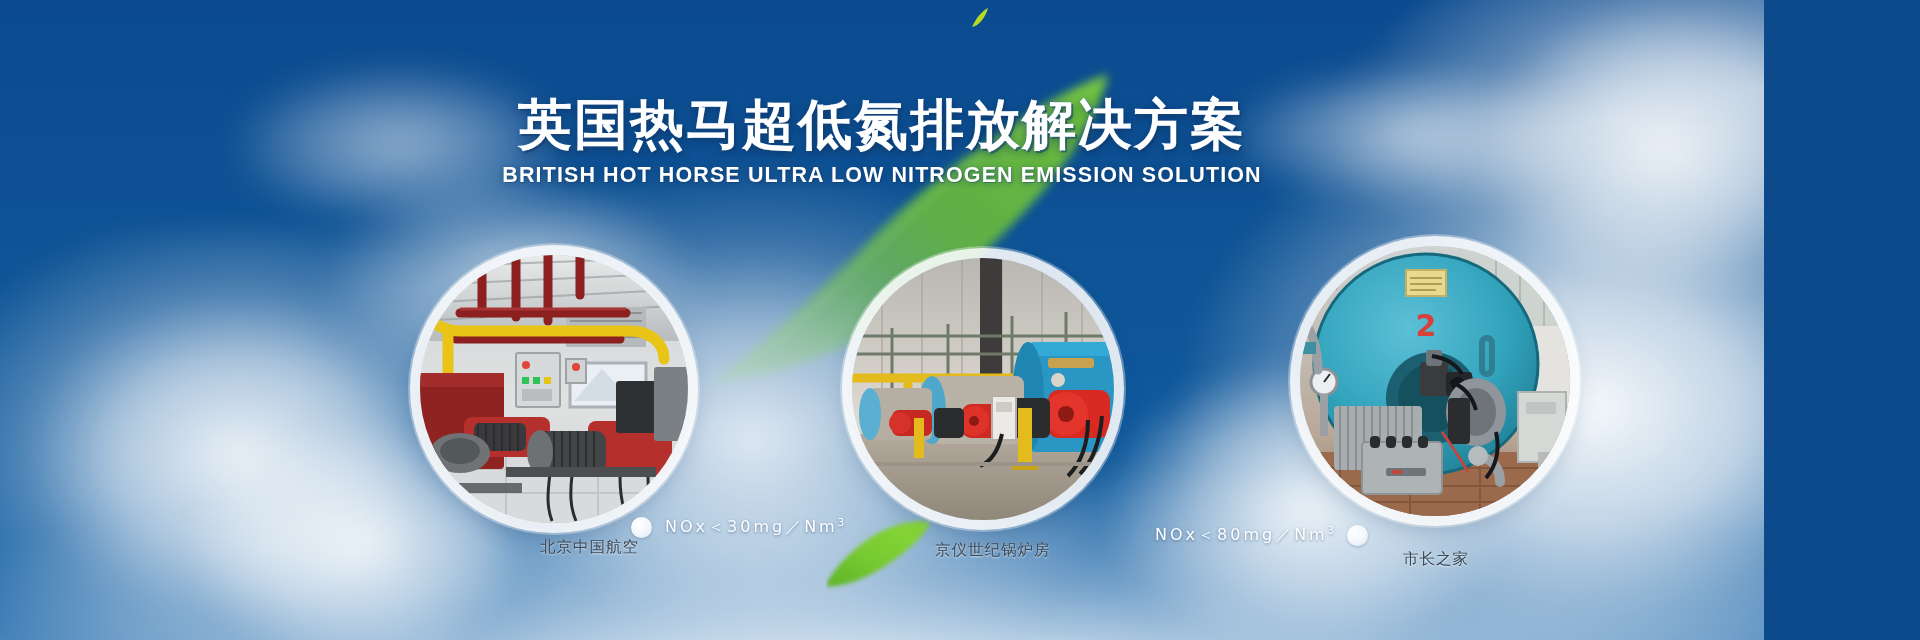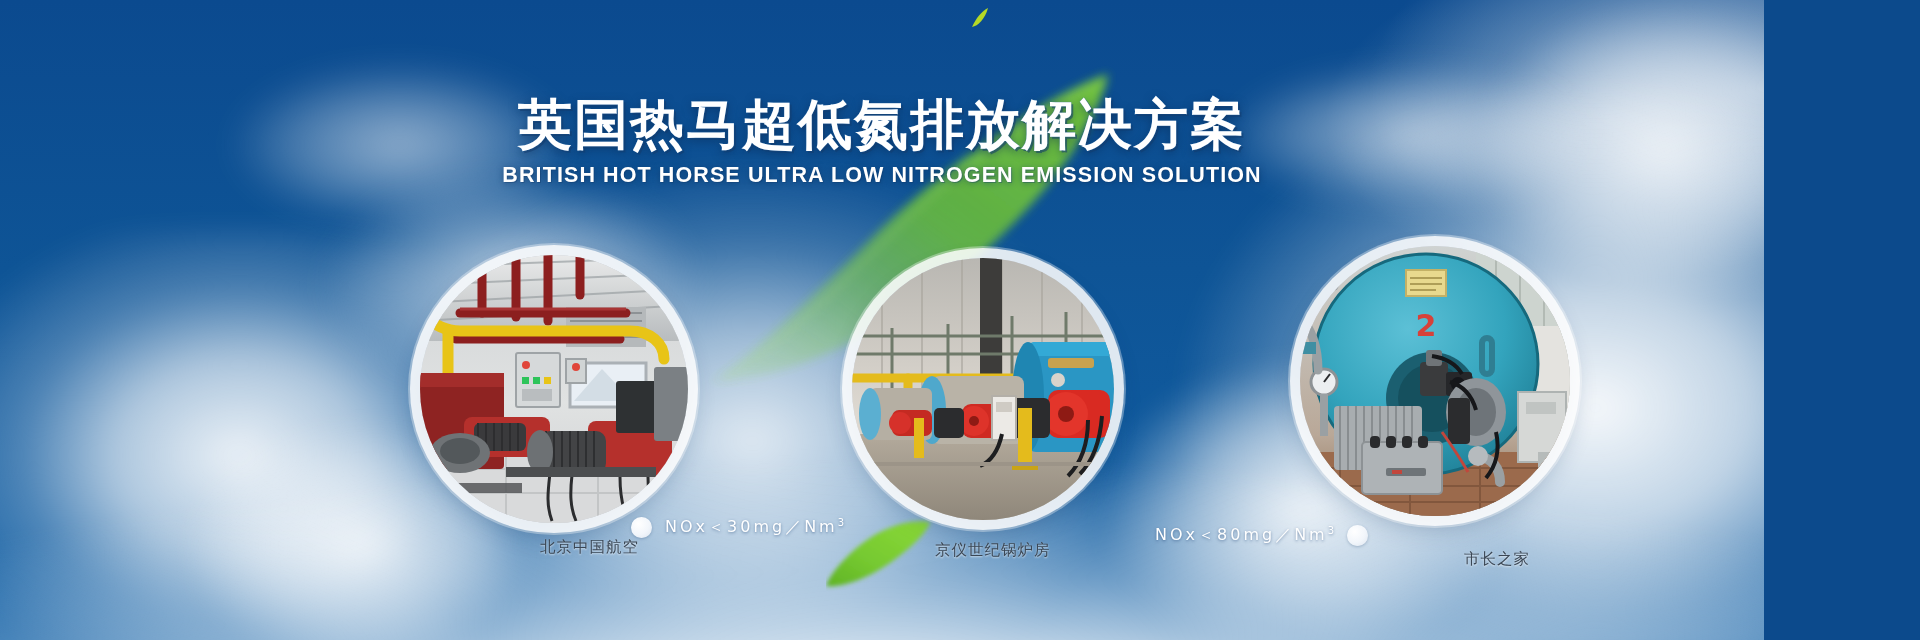--- a/index.html
+++ b/index.html
@@ -139,21 +139,21 @@
     z-index:7;
     font-size:15.5px;
     color:#3b4755;
     font-family:"DejaVu Sans", sans-serif;
     letter-spacing:1px;
     white-space:nowrap;
     text-shadow:0 1px 2px rgba(255,255,255,.7);
   }
   .cap1 { left:500px; top:537px;margin-left:40px; }
   .cap2 { left:935px; top:540px; }
-  .cap3 { left:1464px; top:549px; }
+  .cap3 { left:1403px; top:549px; }
 
   
   .nox {
     position:absolute;
     z-index:7;
     display:flex; align-items:center; gap:13px;
     white-space:nowrap;
   }
   .nox .dot {
     width:21px; height:21px; border-radius:50%;

